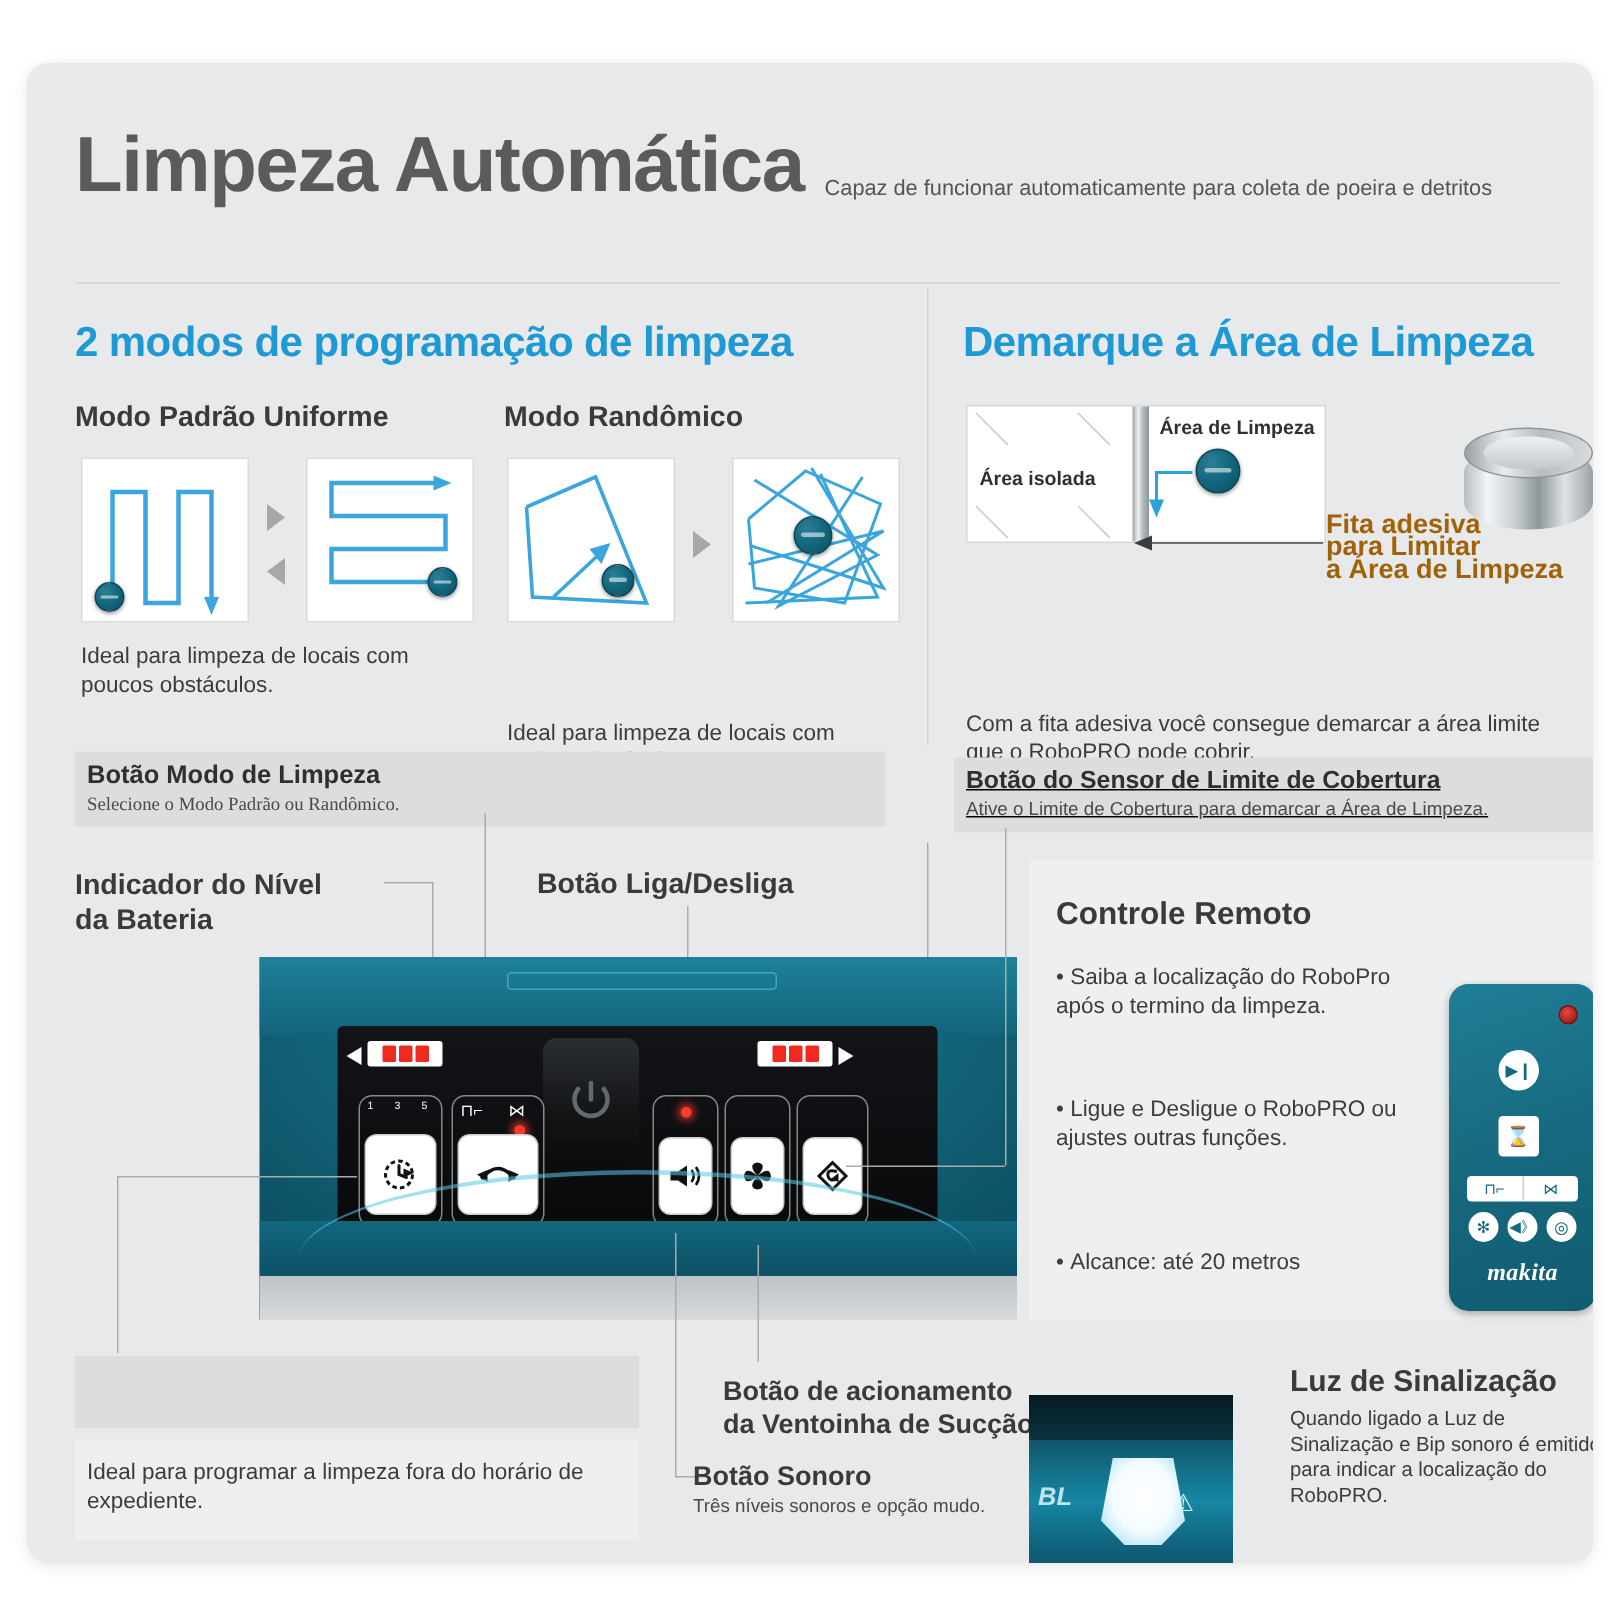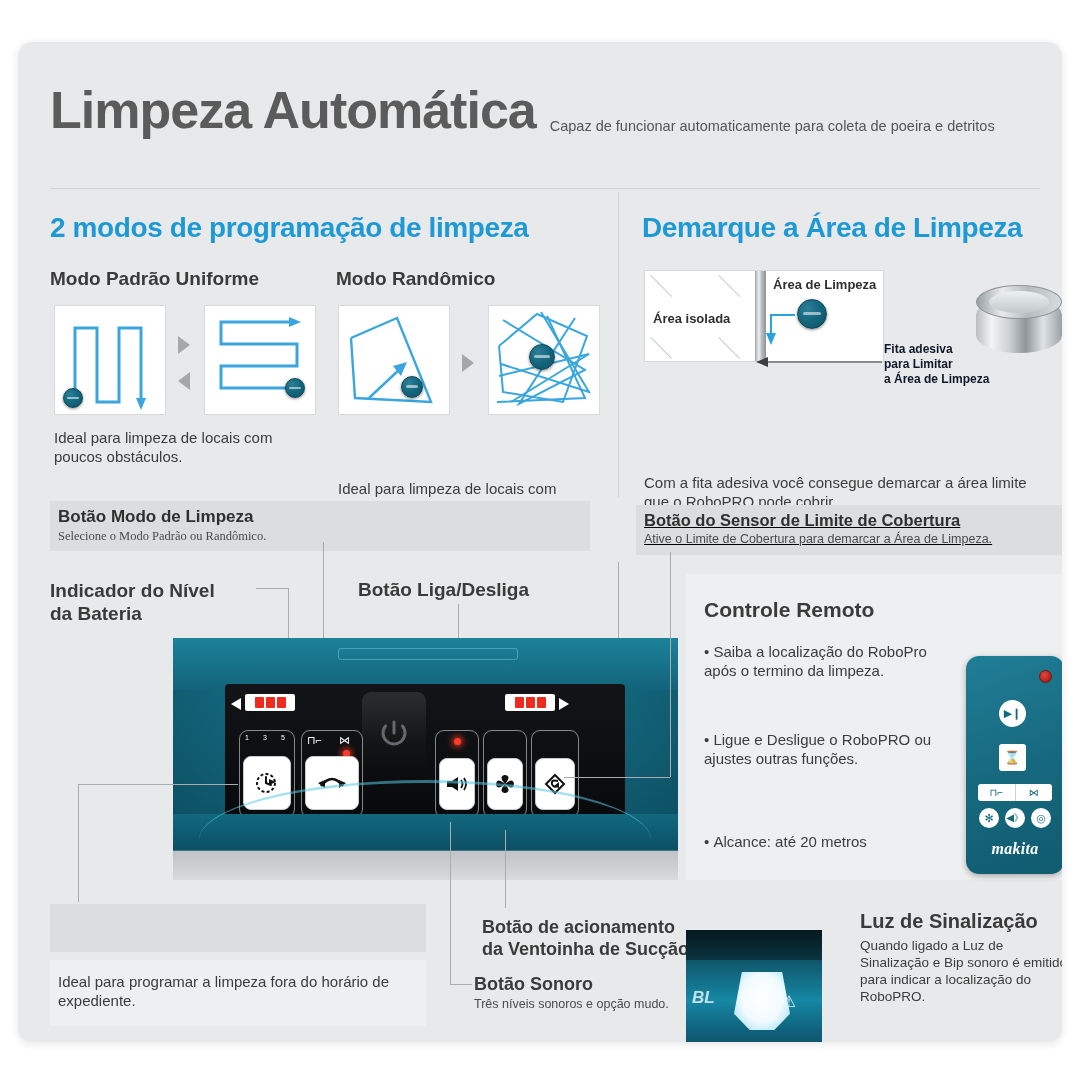--- a/index.html
+++ b/index.html
@@ -290,21 +290,21 @@
       <polyline points="150,44 126,44 126,66" fill="none" stroke="#2aa3dd" stroke-width="2"></polyline>
       <polygon points="126,74 121,62 131,62" fill="#2aa3dd"></polygon>
     </svg>
   </div>
 
   <svg width="130" height="20" viewBox="0 0 130 20" style="position:absolute; left:736px; top:310px;">
     <line x1="128" y1="10" x2="10" y2="10" stroke="#6d6f71" stroke-width="1.4"></line>
     <polygon points="2,10 14,5 14,15" fill="#3c3d3f"></polygon>
   </svg>
 
-  <div style="position:absolute; left:866px; top:300px; font-size:12px; font-weight:bold; color:#0f172a; line-height:15px;">
+  <div style="position:absolute; left:866px; top:300px; font-size:18px; font-weight:bold; color:#a16207; line-height:15px;">
     <div>Fita adesiva</div>
     <div>para Limitar</div>
     <div>a Área de Limpeza</div>
   </div>
 
   <div class="tape">
     <div class="outer"></div>
     <div class="top"></div>
     <div class="hole"></div>
   </div>
@@ -447,21 +447,21 @@
   </div>
   <div style="position:absolute; left:32px; top:918px; width:376px; height:66px; background:#eeeff0;">
     <div class="body-t" style="padding:12px 10px 0 8px;">Ideal para programar a limpeza fora do horário de expediente.</div>
   </div>
 
   <div class="dark-h" style="position:absolute; left:452px; top:874px; line-height:22px; font-size:18px;margin-left:12px;">
     <div>Botão de acionamento</div>
     <div>da Ventoinha de Sucção</div>
   </div>
 
-  <div style="position:absolute; left:456px; top:932px;">
+  <div style="position:absolute; left:444px; top:932px;">
     <div class="dark-h" style="font-size:18px;">Botão Sonoro</div>
     <div class="bar-s">Três níveis sonoros e opção mudo.</div>
   </div>
 
   <div class="light-photo">
     <div class="dark-top"></div>
     <div class="lamp"></div>
     <div class="bl-mark">BL</div>
     <div class="warn">⚠</div>
   </div>

